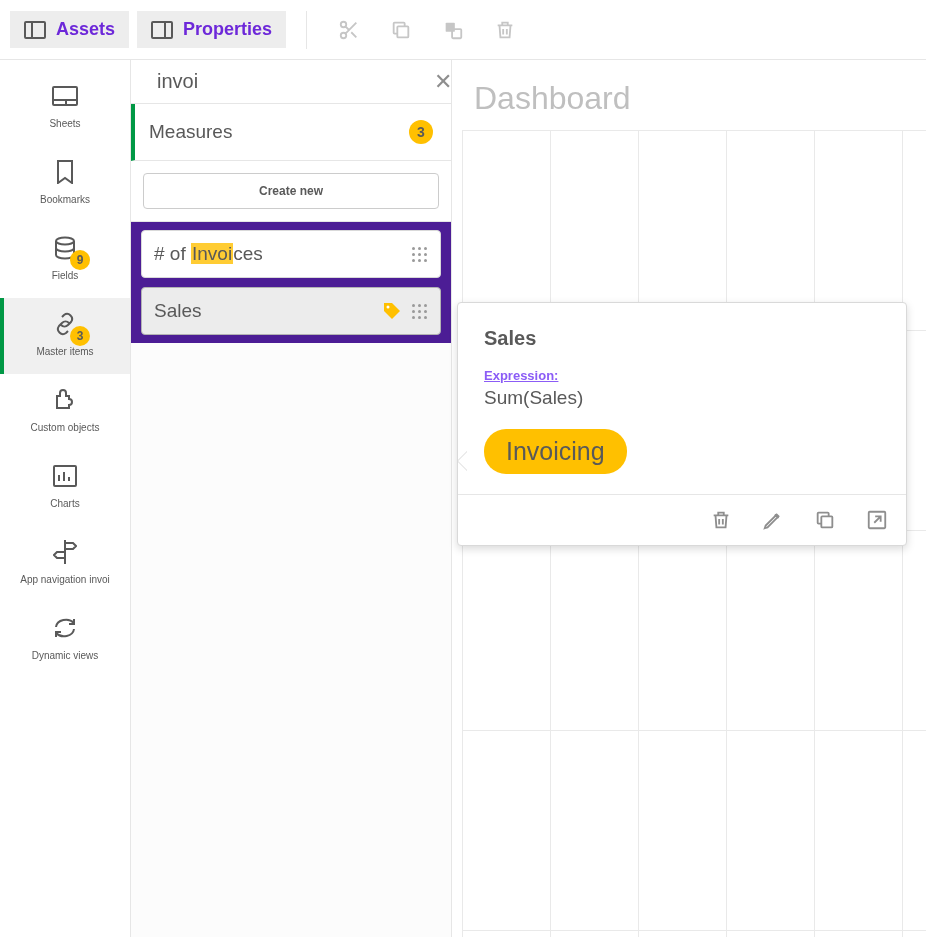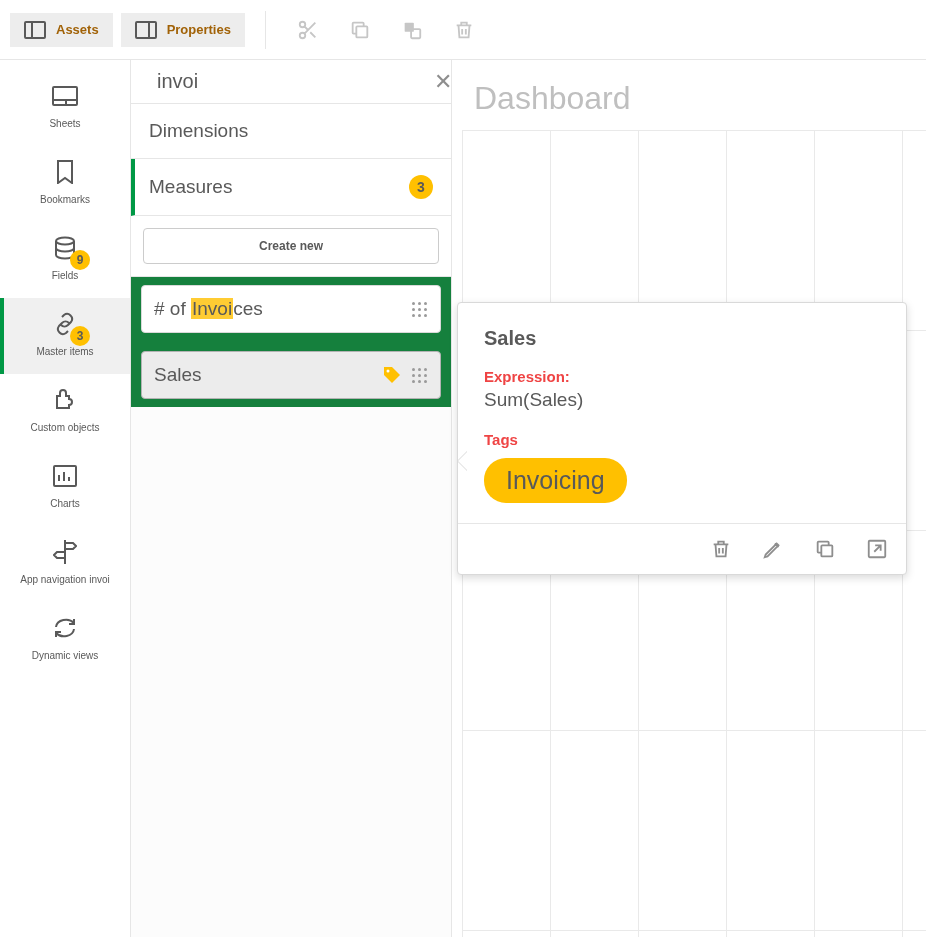--- a/index.html
+++ b/index.html
@@ -22,23 +22,23 @@
     border-bottom: 1px solid #e6e6e6;
     gap: 8px;
   }
   .tab-btn {
     display: flex;
     align-items: center;
     gap: 10px;
     background: #ededed;
     border: none;
     padding: 8px 14px;
-    font-size: 13px;
+    font-size: 18px;
     font-weight: 700;
-    color: #a16207;
+    color: #6d28d9;
     cursor: pointer;
   }
   .toolbar-sep {
     width: 1px;
     height: 38px;
     background: #e6e6e6;
     margin: 0 12px;
   }
   .toolbar-icon-btn {
     width: 44px;
@@ -184,22 +184,22 @@
     color: #595959;
     background: #ffffff;
     border: 1px solid #cccccc;
     border-radius: 4px;
     cursor: pointer;
   }
   .measure-list {
     padding: 8px 10px;
     display: flex;
     flex-direction: column;
-    gap: 18px;
-    background: #15803d;
+    gap: 9px;
+    background: #4c1d95;
   }
   .measure-item {
     display: flex;
     align-items: center;
     border: 1px solid #d9d9d9;
     border-radius: 4px;
     padding: 12px 12px;
     background: #ffffff;
     cursor: pointer;
     gap: 8px;
@@ -276,24 +276,25 @@
   .popover-body {
     padding: 24px 26px 20px 26px;
   }
   .popover-body h3 {
     font-size: 20px;
     font-weight: 700;
     color: #595959;
     margin-bottom: 18px;
   }
   .popover-body .label {
-    font-size: 15px;
+    font-size: 13px;
     font-weight: 700;
-    color: #ef4444;
+    color: #8b5cf6;
     margin-bottom: 4px;
+    text-decoration: underline;
   }
   .popover-body .value {
     font-size: 19px;
     color: #595959;
     margin-bottom: 20px;
   }
   .tag-pill {
     display: inline-block;
     background: #ffc000;
     border-radius: 22px;
@@ -449,23 +450,20 @@
 
     <div class="search-row">
       <svg width="22" height="22">
           <circle cx="9" cy="9" r="7" fill="none" stroke="#595959" stroke-width="2"></circle>
           <line x1="14" y1="14" x2="21" y2="21" stroke="#595959" stroke-width="2"></line>
         </svg>
       <input type="text" value="invoi" style="">
       <span class="closex">✕</span>
     </div>
 
-    <div class="section-row">
-      <span>Dimensions</span>
-    </div>
 
     <div class="section-row active">
       <span>Measures</span>
       <span class="mini-badge">3</span>
     </div>
 
     <div class="create-wrap">
       <button class="create-btn">Create new</button>
     </div>
 
@@ -517,21 +515,20 @@
 
   <div class="canvas">
     <div class="dash-title">Dashboard</div>
     <div class="grid"></div>
 
     <div class="popover">
       <div class="popover-body">
         <h3>Sales</h3>
         <div class="label">Expression:</div>
         <div class="value">Sum(Sales)</div>
-        <div class="label">Tags</div>
         <div style="margin-top:10px">
           <span class="tag-pill">Invoicing</span>
         </div>
       </div>
       <div class="popover-footer">
         <span class="ficon">
           <svg width="22" height="22" viewBox="0 0 24 24">
               <path fill="none" stroke="currentColor" stroke-width="2" d="M4 7h16M9 7V4h6v3M6 7l1 13h10l1-13M10 11v6M14 11v6"></path>
             </svg>
         </span>

